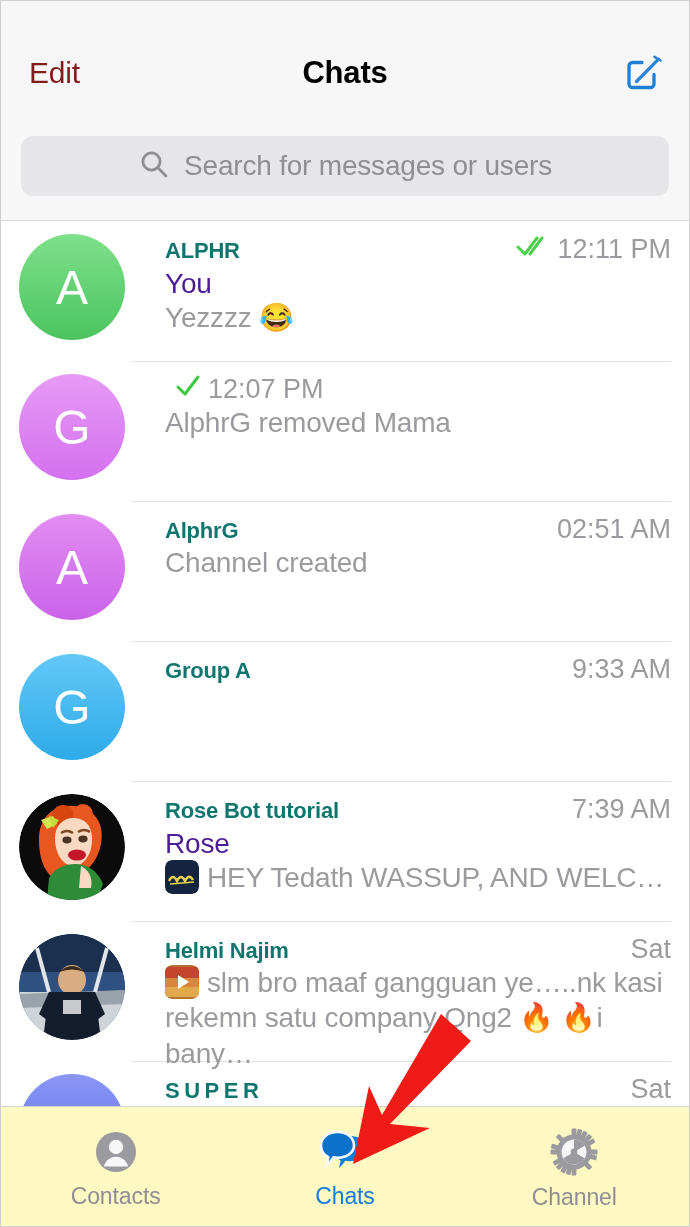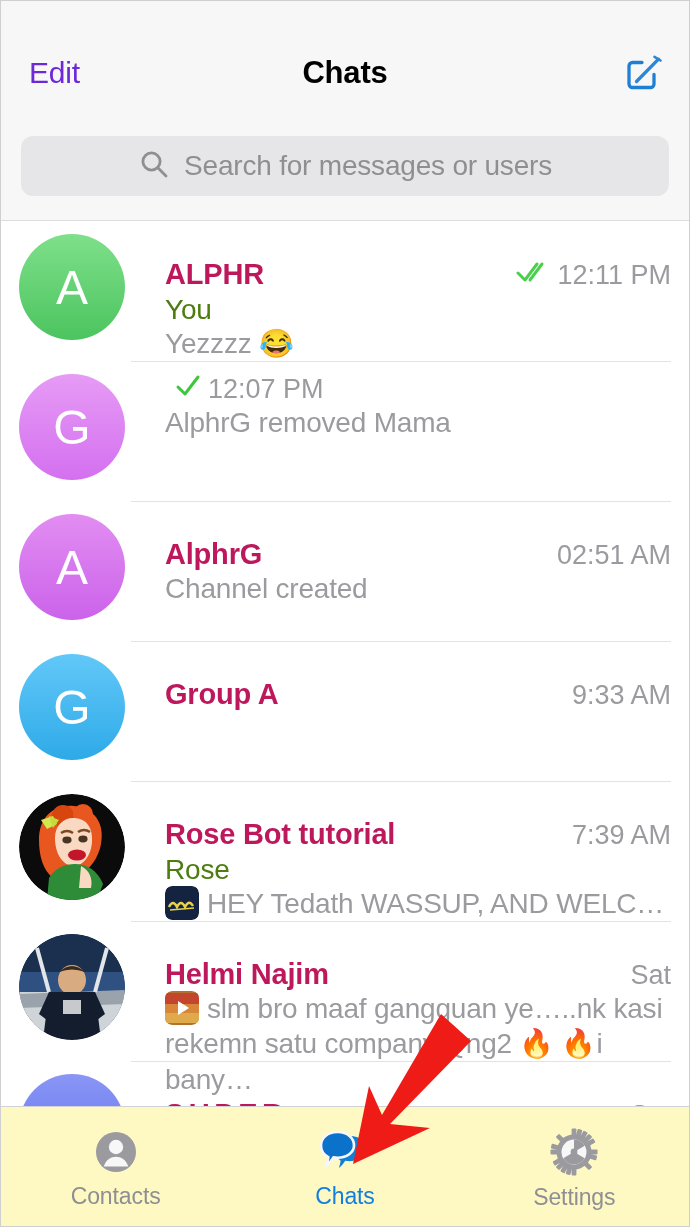--- a/index.html
+++ b/index.html
@@ -28,21 +28,21 @@
   }
   .nav-top {
     position: relative;
     height: 125px;
   }
   .edit-btn {
     position: absolute;
     left: 28px;
     top: 55px;
     font-size: 30px;
-    color: #6d28d9;
+    color: #7f1d1d;
     letter-spacing: -0.2px;
   }
   .nav-title {
     position: absolute;
     left: 0; right: 0;
     top: 54px;
     text-align: center;
     font-size: 31px;
     font-weight: bold;
     color: #000000;
@@ -121,43 +121,42 @@
     border-bottom: 1px solid #e3e3e5;
     min-width: 0;
   }
   .chat-row:last-child .row-body { border-bottom: none; }
   .row-top {
     display: flex;
     align-items: baseline;
     justify-content: space-between;
   }
   .chat-name {
-    font-size: 29px;
+    font-size: 22px;
     font-weight: bold;
-    color: #be185d;
+    color: #0f766e;
     white-space: nowrap;
     letter-spacing: -0.2px;
-    margin-top: 24px;
   }
   .chat-name.wide { letter-spacing: 4.5px; font-weight: 700; }
   .row-meta {
     display: flex;
     align-items: flex-start;
     gap: 7px;
     flex: 0 0 auto;
     padding-left: 10px;
   }
   .time {
     font-size: 27px;
     color: #9a9a9f;
     white-space: nowrap;
   }
   .sender {
     font-size: 28px;
-    color: #4d7c0f;
+    color: #4c1d95;
     margin-top: 3px;
     letter-spacing: -0.2px;
   }
   .preview {
     font-size: 28px;
     color: #9b9b9f;
     margin-top: 0;
     line-height: 1.26;
     letter-spacing: -0.2px;
     overflow: hidden;
@@ -462,21 +461,21 @@
           </g>
           <circle cx="24" cy="24" r="12.5" fill="#f7f7f8"></circle>
           <g fill="#9a9a9f">
             <path d="M24 24 L24 11.6 A12.4 12.4 0 0 1 34.7 17.8 Z"></path>
             <path d="M24 24 L34.7 30.2 A12.4 12.4 0 0 1 13.3 30.2 Z"></path>
             <path d="M24 24 L13.3 17.8 A12.4 12.4 0 0 1 24 11.6 Z" fill="none"></path>
           </g>
           <circle cx="24" cy="24" r="3.4" fill="#9a9a9f"></circle>
         </svg>
       </span>
-      <span class="tab-label">Settings</span>
+      <span class="tab-label">Channel</span>
     </div>
   </div>
 
   <svg class="arrow-overlay" viewBox="0 0 690 1227">
     <path d="M440 1013 L470 1040 L389 1123 L429 1127 L352 1163 L368 1085 L381 1114 Z" fill="#ee1b16"></path>
   </svg>
 
 </div>
 
 </body></html>

